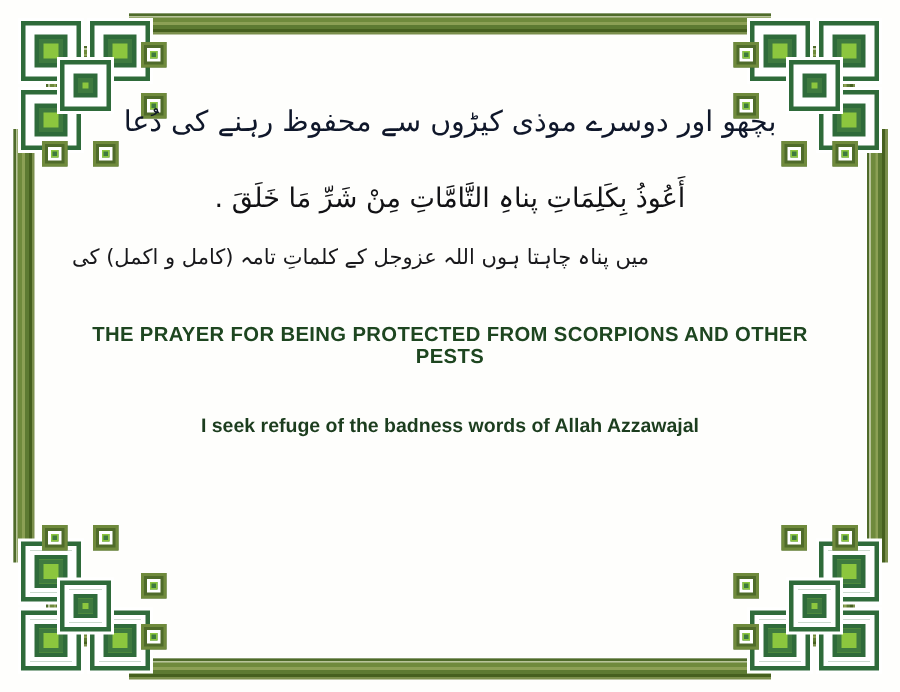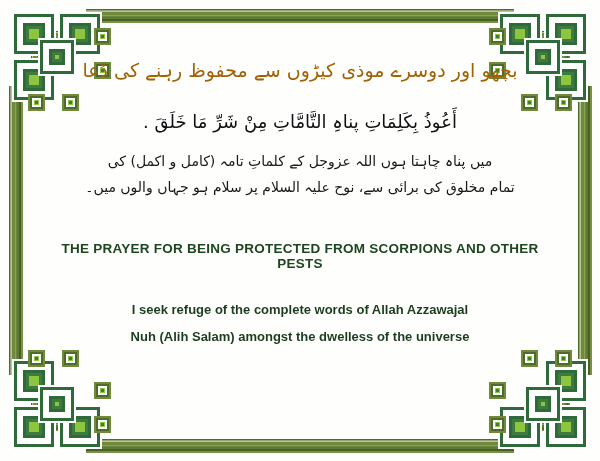--- a/index.html
+++ b/index.html
@@ -104,54 +104,54 @@
     border:1px solid #8cc63e;box-sizing:border-box;
   }
 
   
   .content{position:absolute;left:48px;right:48px;top:34px;bottom:34px;}
 
   .urdu-title{
     text-align:center;
     font-family:"DejaVu Sans", sans-serif;
     font-size:19px;
-    color:#a16207;
+    color:#0f172a;
     direction:rtl;
-    margin-top:22px;
+    margin-top:33px;
     line-height:1.5;
     letter-spacing:0.4px;
   }
   .arabic{
     text-align:center;
     font-family:"DejaVu Sans", sans-serif;
     font-size:18px;
     color:#111114;
     direction:rtl;
     margin-top:22px;
     line-height:1.7;
   }
   .urdu-trans{
-    text-align:center;
+    text-align:left;
     font-family:"DejaVu Sans", sans-serif;
     font-size:14px;
     color:#18181b;
     direction:rtl;
     line-height:1.75;
     margin-top:12px;
   }
   .urdu-trans div{margin:1px 0;}
 
   .en-heading{
     text-align:center;
     font-family:"Liberation Sans", sans-serif;
     font-weight:bold;
     font-size:13.5px;
     color:#1e4620;
     letter-spacing:0.25px;
-    margin-top:42px;
+    margin-top:30px;
     text-shadow:0 1px 1px rgba(255,255,255,0.9);
   }
   .en-body{
     text-align:center;
     font-family:"Liberation Sans", sans-serif;
     font-weight:bold;
     font-size:13px;
     color:#1c3d1e;
     line-height:1.95;
     margin-top:26px;
@@ -351,24 +351,22 @@
   </div>
 
   <div class="content">
 
     <div class="urdu-title">بچھو اور دوسرے موذی کیڑوں سے محفوظ رہنے کی دُعا</div>
 
     <div class="arabic">أَعُوذُ بِكَلِمَاتِ پناہِ التَّامَّاتِ مِنْ شَرِّ مَا خَلَقَ .</div>
 
     <div class="urdu-trans">
       <div>میں پناہ چاہتا ہوں اللہ عزوجل کے کلماتِ تامہ (کامل و اکمل) کی</div>
-      <div>تمام مخلوق کی برائی سے، نوح علیہ السلام پر سلام ہو جہاں والوں میں۔</div>
     </div>
 
     <div class="en-heading">THE PRAYER FOR BEING PROTECTED FROM SCORPIONS AND OTHER PESTS</div>
 
     <div class="en-body">
-      <div>I seek refuge of the complete words of Allah Azzawajal</div>
-      <div>Nuh (Alih Salam) amongst the dwelless of the universe</div>
+      <div>I seek refuge of the badness words of Allah Azzawajal</div>
     </div>
 
   </div>
 </div>
 
 </body></html>

